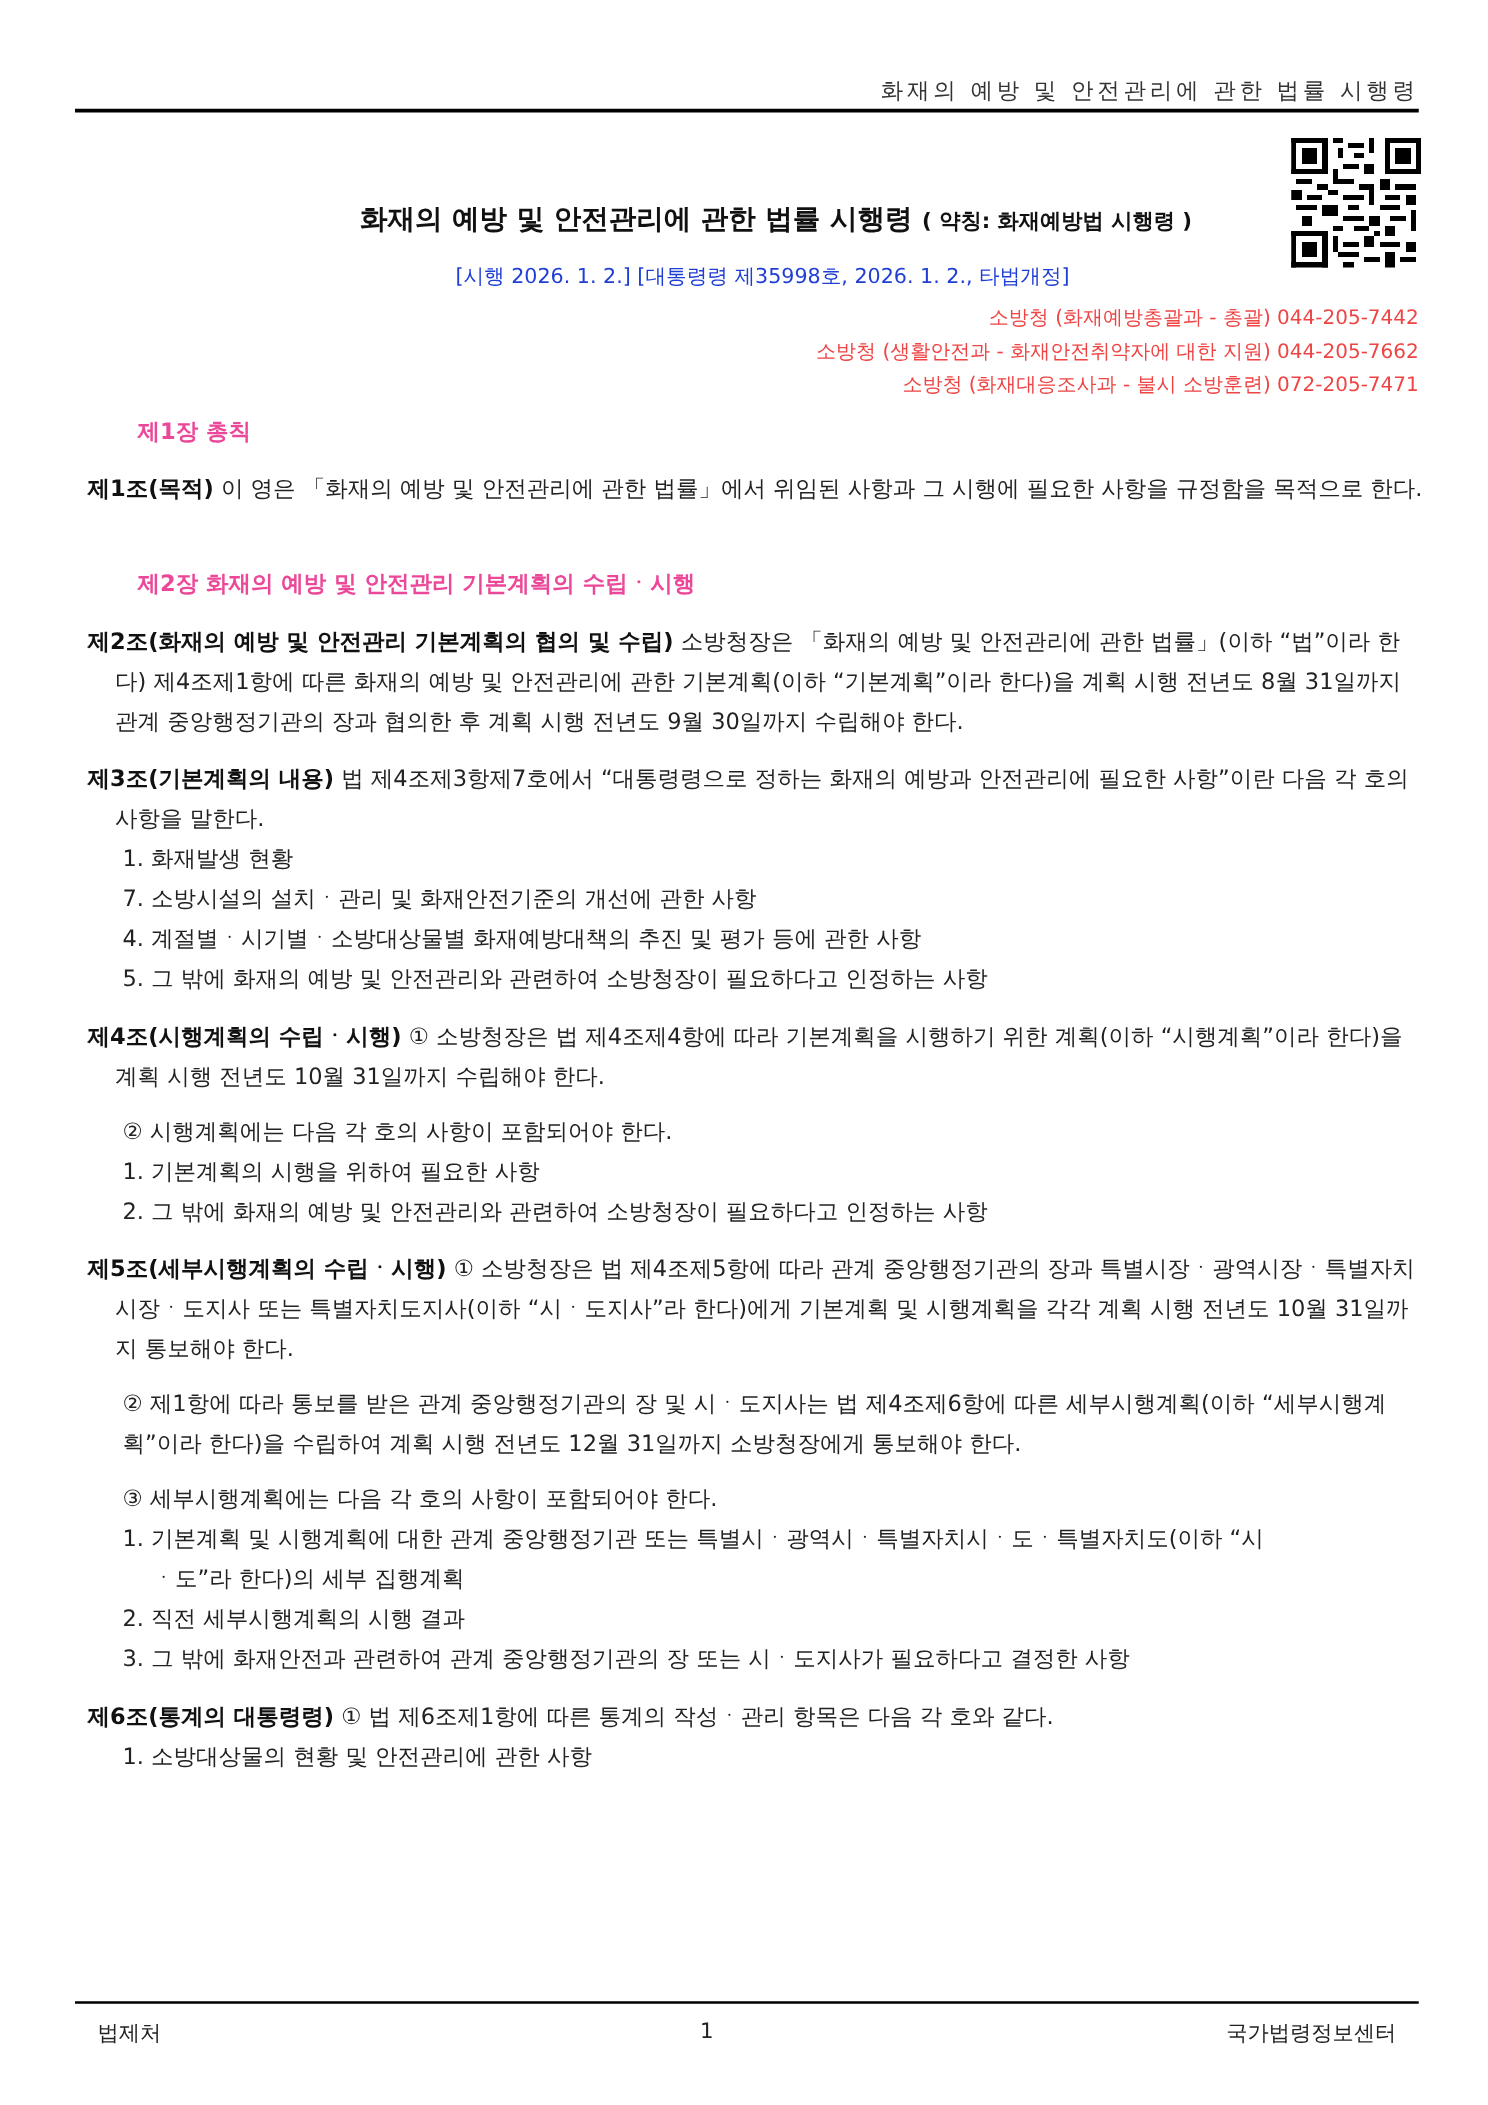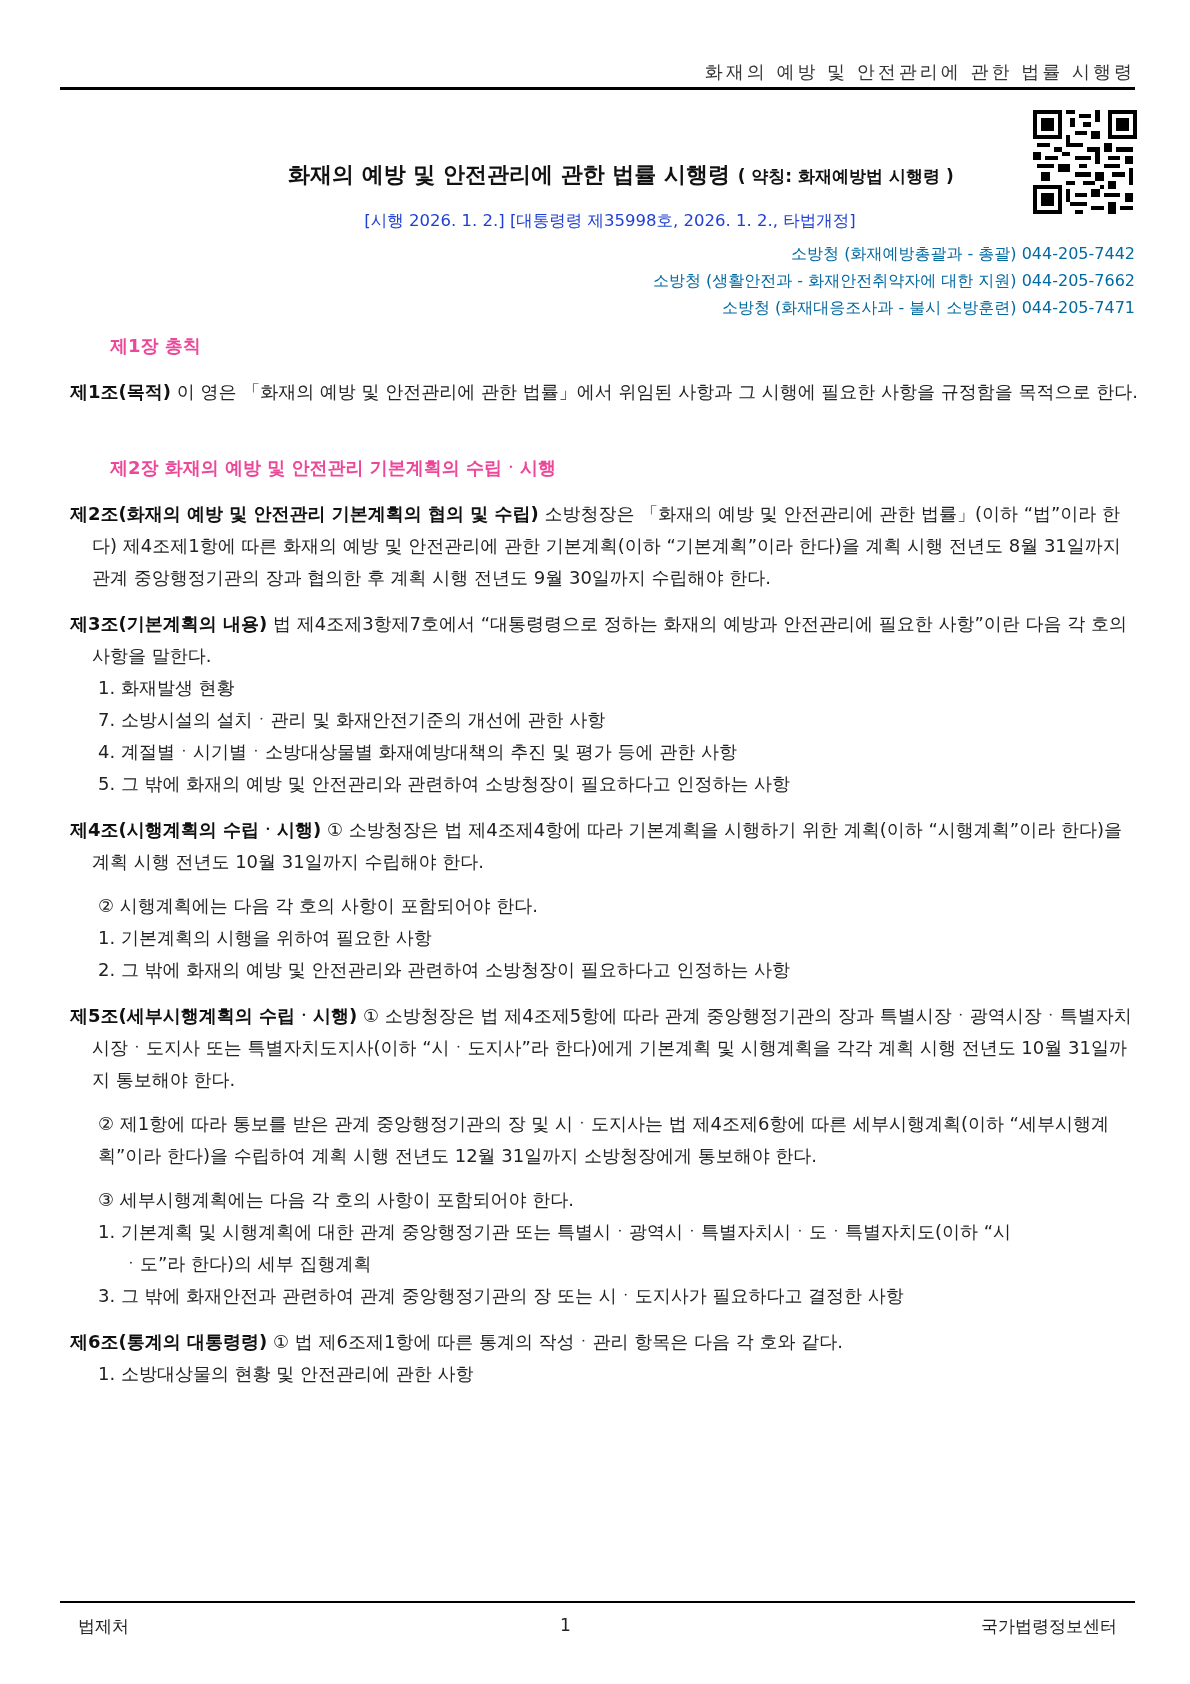--- a/index.html
+++ b/index.html
@@ -62,21 +62,21 @@
       color: #1f3fd4;
       padding-left: 30px;
     }
     .contacts {
       position: absolute;
       top: 240px;
       right: 55px;
       text-align: right;
       font-size: 16px;
       line-height: 27px;
-      color: #0369a1;
+      color: #ef4444;
     }
     .content {
       position: absolute;
       top: 330px;
       left: 70px;
       width: 1070px;
       font-size: 18px;
       line-height: 32px;
       color: #222;
     }
@@ -194,21 +194,21 @@
     <span>화재의 예방 및 안전관리에 관한 법률 시행령</span>
     <span class="short">( 약칭: 화재예방법 시행령 )</span>
   </div>
 </div>
 
 <div class="enforce">[시행 2026. 1. 2.] [대통령령 제35998호, 2026. 1. 2., 타법개정]</div>
 
 <div class="contacts">
   <div>소방청 (화재예방총괄과 - 총괄) 044-205-7442</div>
   <div>소방청 (생활안전과 - 화재안전취약자에 대한 지원) 044-205-7662</div>
-  <div>소방청 (화재대응조사과 - 불시 소방훈련) 044-205-7471</div>
+  <div>소방청 (화재대응조사과 - 불시 소방훈련) 072-205-7471</div>
 </div>
 
 <div class="content">
   <div class="chapter">제1장 총칙</div>
   <div class="gap-s"></div>
   <div class="article"><span class="head">제1조(목적)</span><span> 이 영은 「화재의 예방 및 안전관리에 관한 법률」에서 위임된 사항과 그 시행에 필요한 사항을 규정함을 목적으로 한다.</span></div>
   <div class="gap-m"></div>
   <div class="chapter">제2장 화재의 예방 및 안전관리 기본계획의 수립ㆍ시행</div>
   <div class="gap-s"></div>
   <div class="article"><span class="head">제2조(화재의 예방 및 안전관리 기본계획의 협의 및 수립)</span><span> 소방청장은 「화재의 예방 및 안전관리에 관한 법률」(이하 “법”이라 한다) 제4조제1항에 따른 화재의 예방 및 안전관리에 관한 기본계획(이하 “기본계획”이라 한다)을 계획 시행 전년도 8월 31일까지 관계 중앙행정기관의 장과 협의한 후 계획 시행 전년도 9월 30일까지 수립해야 한다.</span></div>
@@ -222,20 +222,21 @@
   <div class="article"><span class="head">제4조(시행계획의 수립ㆍ시행)</span><span> ① 소방청장은 법 제4조제4항에 따라 기본계획을 시행하기 위한 계획(이하 “시행계획”이라 한다)을 계획 시행 전년도 10월 31일까지 수립해야 한다.</span></div>
   <div class="para">② 시행계획에는 다음 각 호의 사항이 포함되어야 한다.</div>
   <div class="item">1. 기본계획의 시행을 위하여 필요한 사항</div>
   <div class="item">2. 그 밖에 화재의 예방 및 안전관리와 관련하여 소방청장이 필요하다고 인정하는 사항</div>
   <div class="gap-s"></div>
   <div class="article"><span class="head">제5조(세부시행계획의 수립ㆍ시행)</span><span> ① 소방청장은 법 제4조제5항에 따라 관계 중앙행정기관의 장과 특별시장ㆍ광역시장ㆍ특별자치시장ㆍ도지사 또는 특별자치도지사(이하 “시ㆍ도지사”라 한다)에게 기본계획 및 시행계획을 각각 계획 시행 전년도 10월 31일까지 통보해야 한다.</span></div>
   <div class="para" style="padding-left:28px;text-indent:0;">② 제1항에 따라 통보를 받은 관계 중앙행정기관의 장 및 시ㆍ도지사는 법 제4조제6항에 따른 세부시행계획(이하 “세부시행계획”이라 한다)을 수립하여 계획 시행 전년도 12월 31일까지 소방청장에게 통보해야 한다.</div>
   <div class="para">③ 세부시행계획에는 다음 각 호의 사항이 포함되어야 한다.</div>
   <div class="item">1. 기본계획 및 시행계획에 대한 관계 중앙행정기관 또는 특별시ㆍ광역시ㆍ특별자치시ㆍ도ㆍ특별자치도(이하 “시</div>
   <div class="item-cont">ㆍ도”라 한다)의 세부 집행계획</div>
+  <div class="item">2. 직전 세부시행계획의 시행 결과</div>
   <div class="item">3. 그 밖에 화재안전과 관련하여 관계 중앙행정기관의 장 또는 시ㆍ도지사가 필요하다고 결정한 사항</div>
   <div class="gap-s"></div>
   <div class="article"><span class="head">제6조(통계의 대통령령)</span><span> ① 법 제6조제1항에 따른 통계의 작성ㆍ관리 항목은 다음 각 호와 같다.</span></div>
   <div class="item">1. 소방대상물의 현황 및 안전관리에 관한 사항</div>
 </div>
 
 <div class="footer-rule"></div>
 <div class="footer">
   <span class="left">법제처</span>
   <span class="center">1</span>

